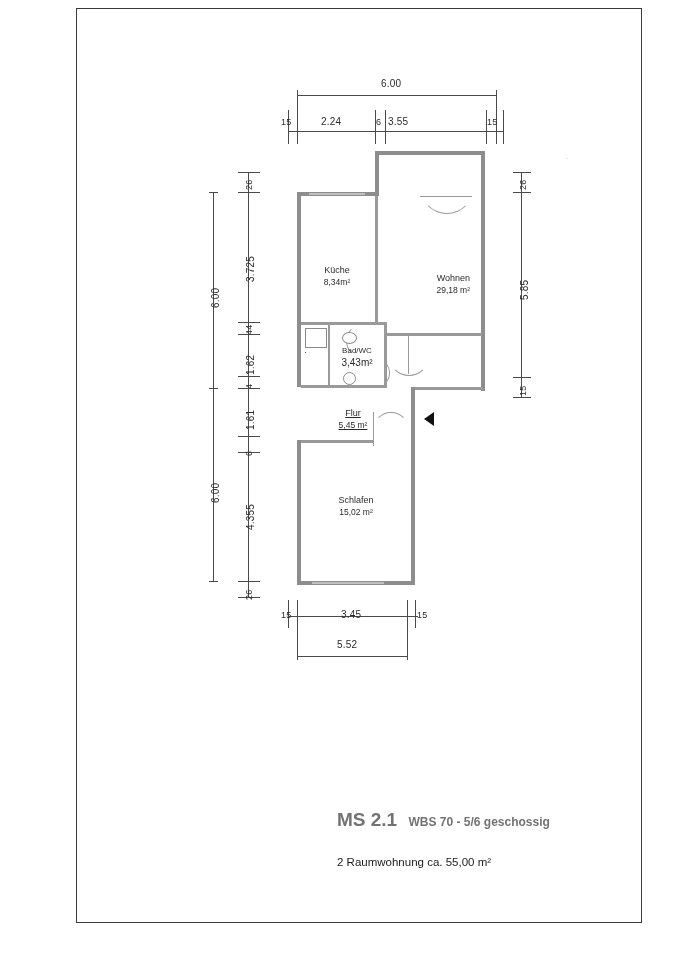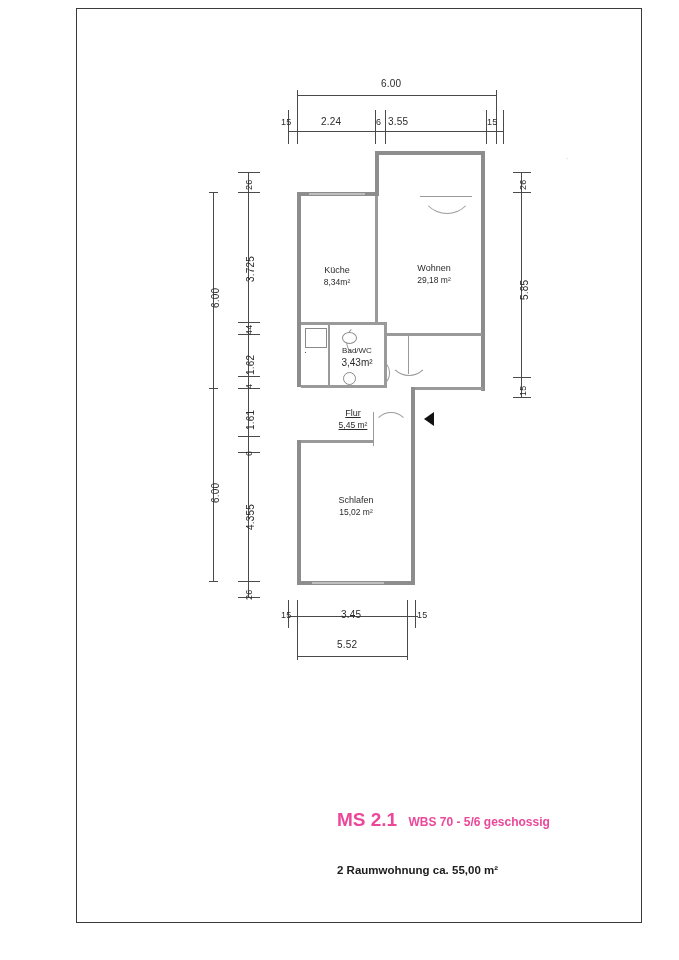--- a/index.html
+++ b/index.html
@@ -104,21 +104,21 @@
   .fixture {
     position: absolute;
     border: 1px solid #8a8a8a;
     background: #fff;
   }
   .fixture.round { border-radius: 50%; }
 
   
   .title-block { position: absolute; }
   .tb-line1 { font-size: 12.5px; font-weight: bold; color: #1b1b1b; }
-  .tb-line2 { font-size: 19px; font-weight: bold; color: #ec4899; }
+  .tb-line2 { font-size: 19px; font-weight: bold; color: #737373; }
   .tb-line2 .sub { font-size: 12px; font-weight: bold; }
   .tb-line3 { font-size: 11.5px; color: #1b1b1b; }
 
   .faint {
     position: absolute;
     color: #c8c8c8;
     font-size: 7px;
   }
 </style>
 </head>
@@ -252,21 +252,21 @@
   <div class="fixture" style="left:305px; top:328px; width:20px; height:18px;"></div>
   <div class="fixture round" style="left:342px; top:332px; width:13px; height:10px;"></div>
   <div class="fixture round" style="left:343px; top:372px; width:11px; height:11px;"></div>
   <div class="ln h" style="left:305px; top:352px; width:1px; height:1px; background:#555;"></div>
 
   <div class="room-lbl" style="left:306px; top:264px; width:62px;">
     <span class="nm">Küche</span>
     <span class="ar">8,34m²</span>
   </div>
 
-  <div class="room-lbl" style="left:398px; top:262px; width:72px;">
+  <div class="room-lbl" style="left:398px; top:272px; width:72px;text-align:right;">
     <span class="nm">Wohnen</span>
     <span class="ar">29,18 m²</span>
   </div>
 
   <div class="room-lbl" style="left:331px; top:345px; width:52px;">
     <span class="nm" style="font-size:8px;">Bad/WC</span>
     <span class="ar" style="font-size:10px;">3,43m²</span>
   </div>
 
   <div class="room-lbl" style="left:327px; top:407px; width:52px;text-decoration:underline;">
@@ -279,16 +279,16 @@
     <span class="ar">15,02 m²</span>
   </div>
 
   <div class="faint" style="left:566px; top:155px;">·</div>
 
   <div class="title-block" style="left:337px; top:802px;">
     <div class="tb-line2" style="margin-top:7px;">
       <span>MS 2.1</span>
       <span class="sub" style="margin-left:6px;">WBS 70 - 5/6 geschossig</span>
     </div>
-    <div class="tb-line3" style="margin-top:33px;font-weight:bold;">2 Raumwohnung   ca. 55,00 m²</div>
+    <div class="tb-line3" style="margin-top:25px;">2 Raumwohnung   ca. 55,00 m²</div>
   </div>
 
 </div>
 
 </body></html>

